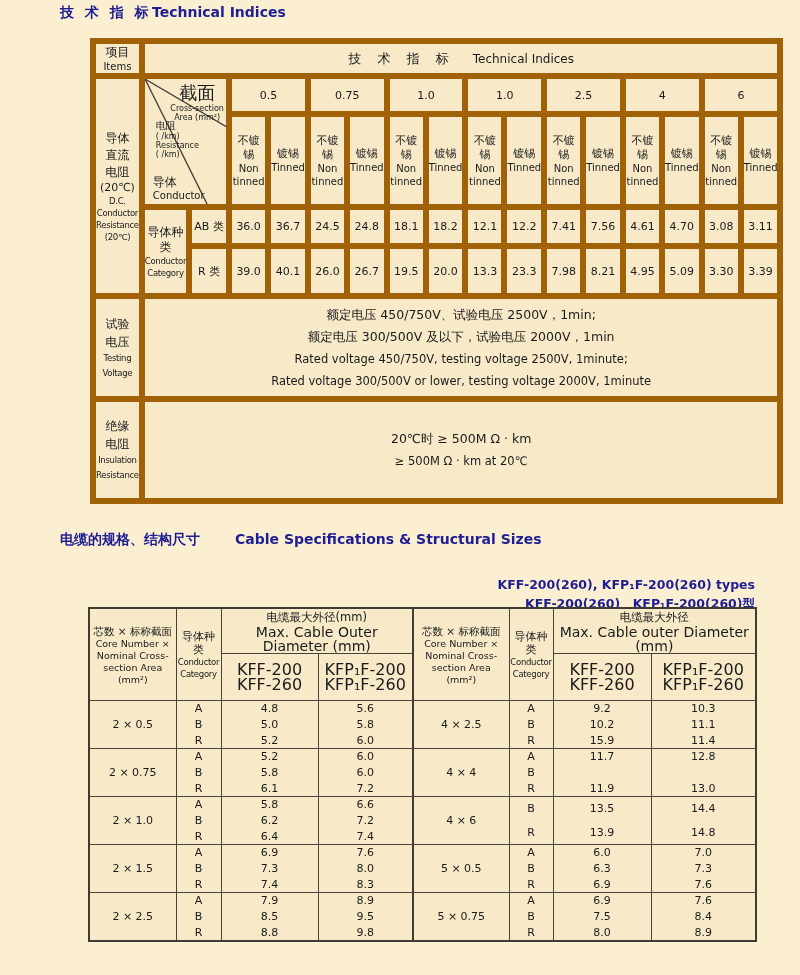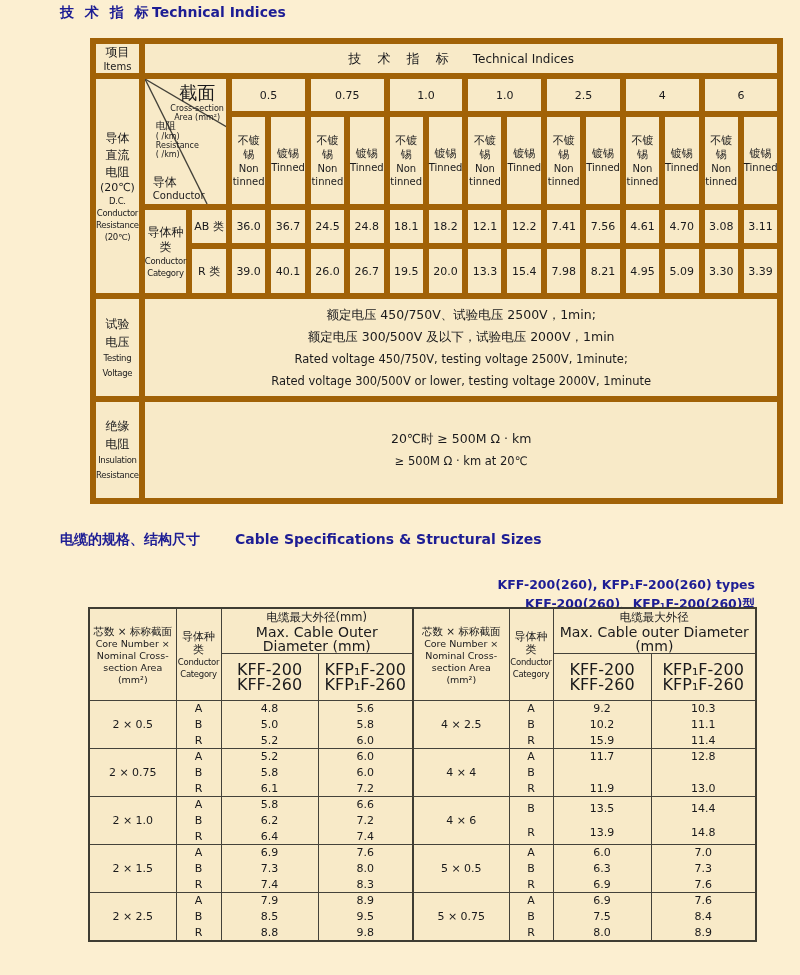--- a/index.html
+++ b/index.html
@@ -231,21 +231,21 @@
   </tr>
   <tr class="r5">
     <td class="rowlab">R 类</td>
     <td class="v">39.0</td>
     <td class="v">40.1</td>
     <td class="v">26.0</td>
     <td class="v">26.7</td>
     <td class="v">19.5</td>
     <td class="v">20.0</td>
     <td class="v">13.3</td>
-    <td class="v">15.4</td>
+    <td class="v">23.3</td>
     <td class="v">7.98</td>
     <td class="v">8.21</td>
     <td class="v">4.95</td>
     <td class="v">5.09</td>
     <td class="v">3.30</td>
     <td class="v">3.39</td>
   </tr>
   <tr class="r6">
     <td class="seclabel">
       <div class="zh12">试验</div>

